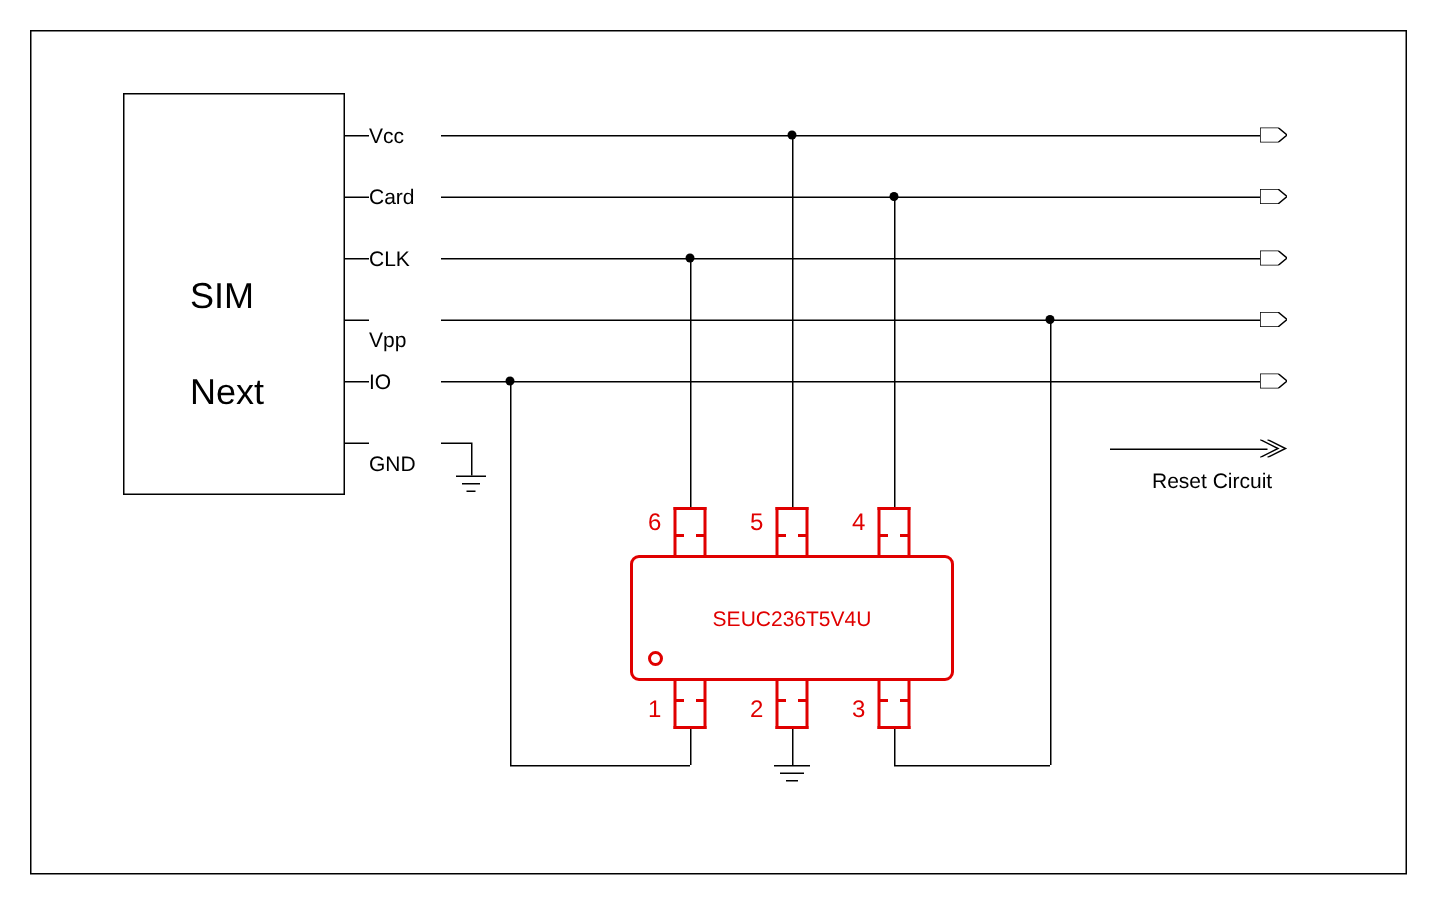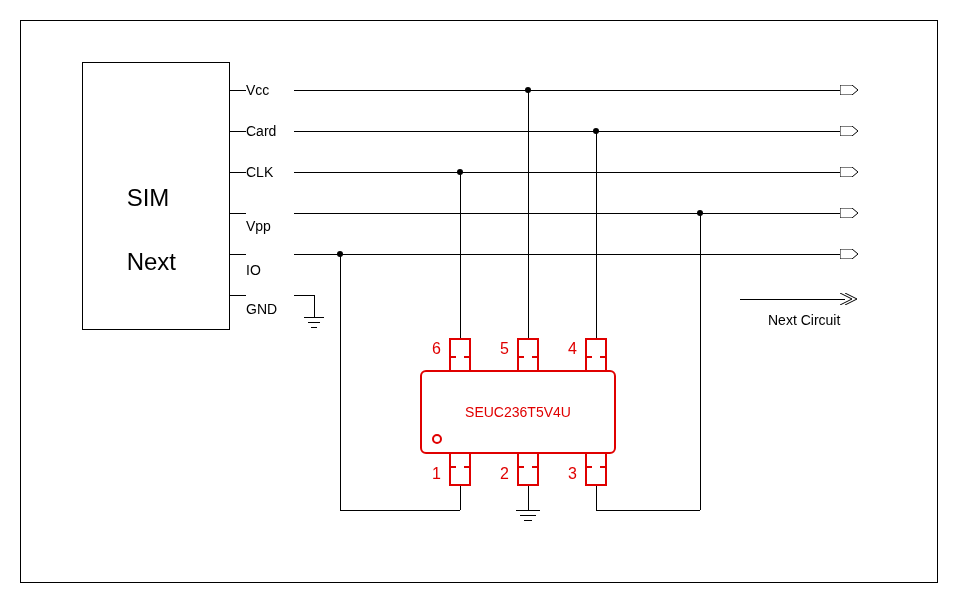--- a/index.html
+++ b/index.html
@@ -140,21 +140,21 @@
   <div class="sim"></div>
   <div class="sim-title">
     <span>SIM</span><br>
     <span>Next</span>
   </div>
 
   <div class="pin-label" style="top:82px">Vcc</div>
   <div class="pin-label" style="top:123px">Card</div>
   <div class="pin-label" style="top:164px">CLK</div>
   <div class="pin-label" style="top:218px">Vpp</div>
-  <div class="pin-label" style="top:262px">IO</div>
+  <div class="pin-label" style="top:246px">IO</div>
   <div class="pin-label" style="top:301px">GND</div>
 
   <div class="hline" style="left:230px; top:90px; width:16px"></div>
   <div class="hline" style="left:294px; top:90px; width:546px"></div>
 
   <div class="hline" style="left:230px; top:131px; width:16px"></div>
   <div class="hline" style="left:294px; top:131px; width:546px"></div>
 
   <div class="hline" style="left:230px; top:172px; width:16px"></div>
   <div class="hline" style="left:294px; top:172px; width:546px"></div>
@@ -201,23 +201,23 @@
     <div class="bar" style="left:-3px;  top:32px; width:6px"></div>
   </div>
 
   <div class="arrow" style="left:740px; top:293px; width:120px">
     <div class="shaft" style="left:0; top:6px; width:105px"></div>
     <svg style="left:100px; top:0" width="20" height="12">
       <polyline points="0,0 12,6 0,12" fill="none" stroke="#000" stroke-width="1"></polyline>
       <polyline points="5,0 17,6 5,12" fill="none" stroke="#000" stroke-width="1"></polyline>
     </svg>
   </div>
-  <div class="next-label" style="left:768px; top:312px">Next Circuit</div>
-
-  <div class="ic-body" style="left:420px; top:370px; width:196px; height:84px">
+  <div class="next-label" style="left:768px; top:312px">Reset Circuit</div>
+
+  <div class="ic-body" style="left:420px; top:370px; width:216px; height:84px">
     <div class="ic-name" style="top:32px">SEUC236T5V4U</div>
   </div>
   <div class="ic-dot" style="left:432px; top:434px"></div>
 
   <div class="ic-lead top" style="left:449px; top:338px">
     <div class="notch1" style="left:-1px; top:16px"></div>
     <div class="notch2" style="right:-1px; top:16px"></div>
   </div>
   <div class="ic-lead top" style="left:517px; top:338px">
     <div class="notch1" style="left:-1px; top:16px"></div>

